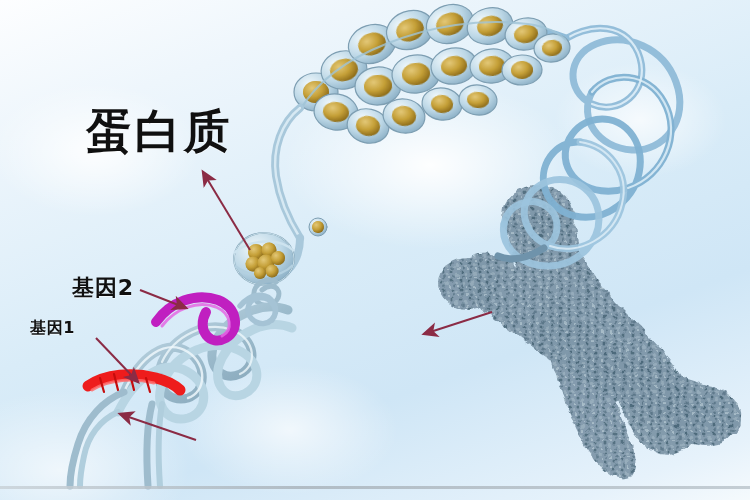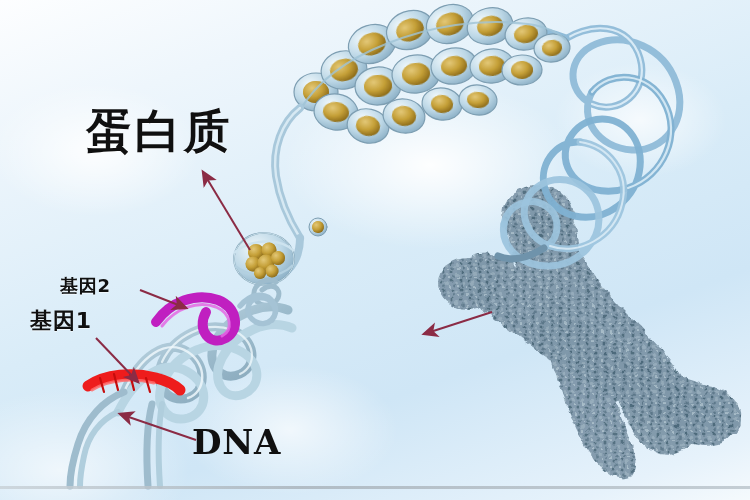--- a/index.html
+++ b/index.html
@@ -12,22 +12,22 @@
       radial-gradient(ellipse 120px 80px at 640px 120px, rgba(255,255,255,.75) 0%, rgba(255,255,255,0) 72%),
       radial-gradient(ellipse 150px 90px at 290px 430px, rgba(255,255,255,.7) 0%, rgba(255,255,255,0) 72%),
       radial-gradient(ellipse 180px 110px at 60px 470px, rgba(255,255,255,.65) 0%, rgba(255,255,255,0) 72%),
       linear-gradient(160deg,#fdfeff 0%,#eef6fc 18%,#d9ecf8 48%,#cfe6f6 70%,#e6f2fb 92%,#f5fafd 100%);
   }
   .label{position:absolute;color:#101010;white-space:nowrap;line-height:1;}
   .cjk{font-weight:bold;letter-spacing:.04em;
        text-shadow:0 1px 0 rgba(255,255,255,.55);}
   #lbl-protein{left:86px;top:108px;font-size:46px;letter-spacing:.06em;}
   #lbl-chromosome{left:350px;top:336px;font-size:42px;letter-spacing:.05em;}
-  #lbl-gene2{left:60px;top:277px;font-size:18px;}
-  #lbl-gene1{left:30px;top:310px;font-size:22px;}
+  #lbl-gene2{left:72px;top:277px;font-size:22px;}
+  #lbl-gene1{left:30px;top:320px;font-size:16px;}
   #lbl-dna{left:192px;top:425px;font-size:34px;font-weight:bold;
            font-family:"DejaVu Serif","Liberation Serif",serif;letter-spacing:.02em;}
   #baseline{position:absolute;left:0;top:486px;width:750px;height:3px;
             background:linear-gradient(90deg,#c9d2d8,#aab4bc 40%,#bcc6cd);opacity:.85;}
   svg.art{position:absolute;left:0;top:0;width:750px;height:500px;}
 </style>
 </head>
 <body>
 
 <div id="stage">
@@ -322,15 +322,14 @@
       <line x1="96" y1="338" x2="138" y2="382" marker-end="url(#arw)"></line>
       <line x1="196" y1="440" x2="120" y2="414" marker-end="url(#arw)"></line>
     </g>
   </svg>
 
   <div id="baseline"></div>
 
   <div class="label cjk" id="lbl-protein">蛋白质</div>
   <div class="label cjk" id="lbl-gene2">基因2</div>
   <div class="label cjk" id="lbl-gene1">基因1</div>
-  <div class="label" id="lbl-dna">DNA</div>
 
 </div>
 
 </body></html>

